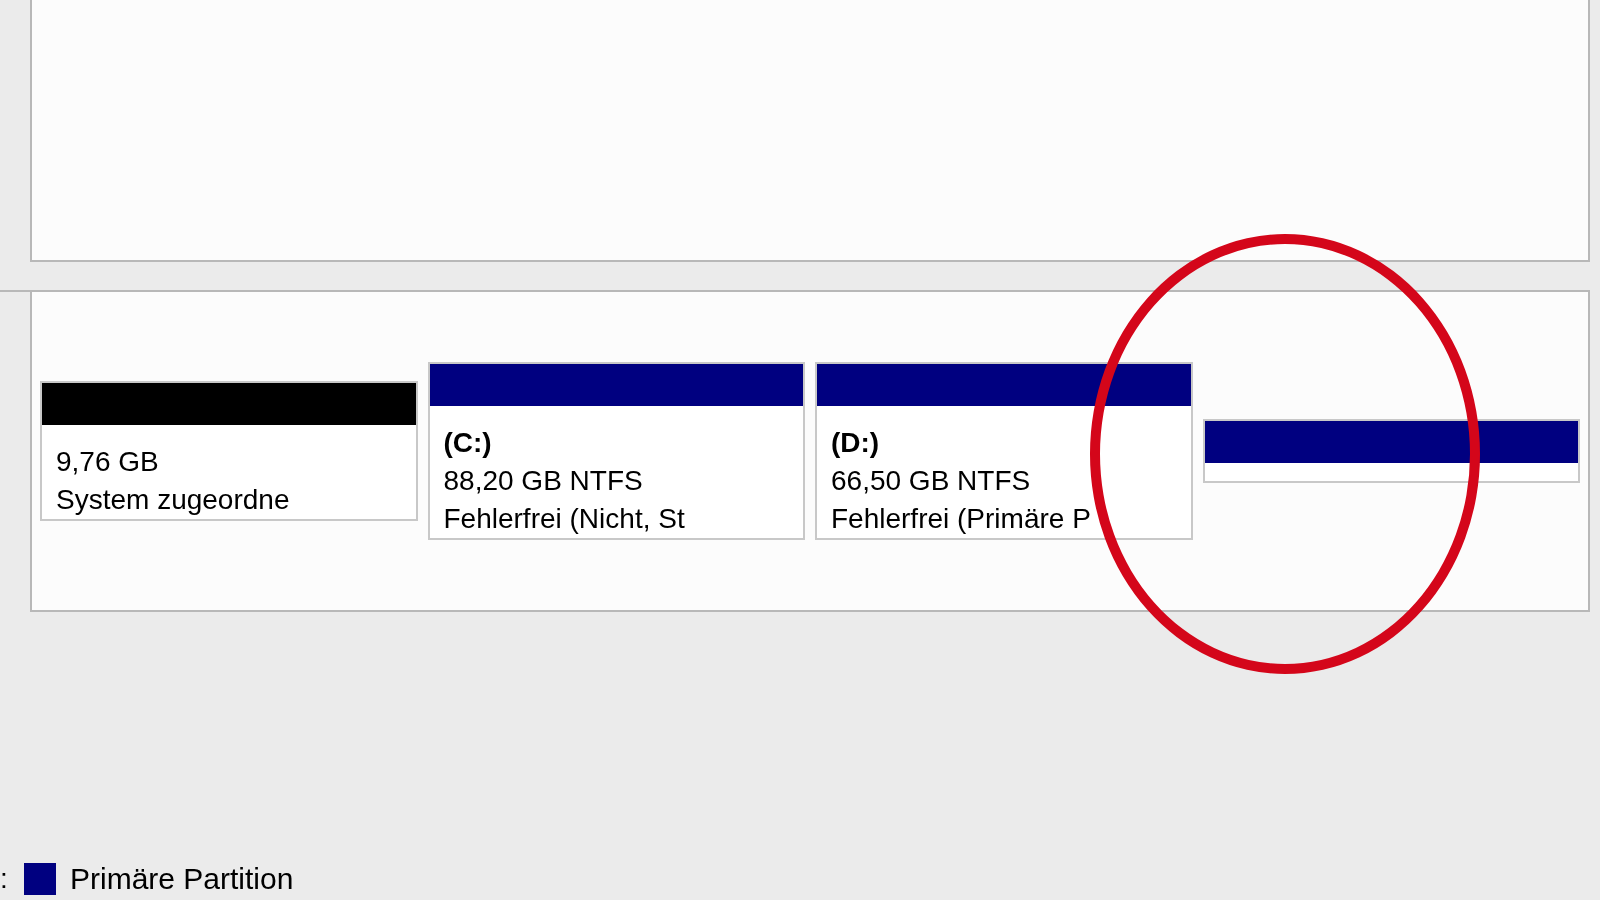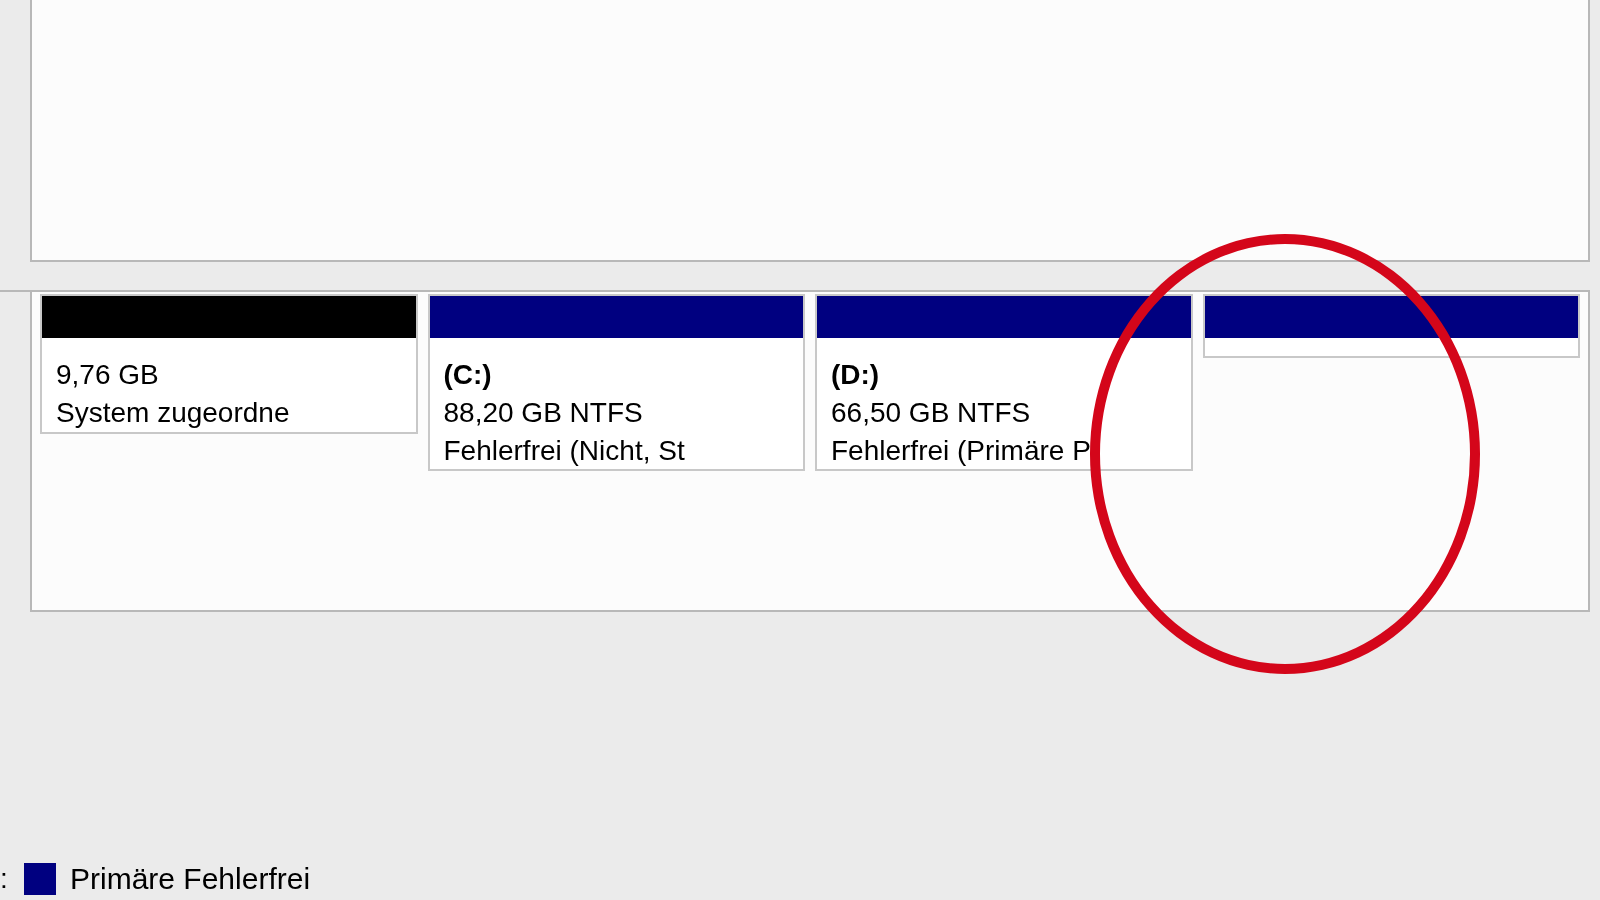--- a/index.html
+++ b/index.html
@@ -47,21 +47,21 @@
     right: 10px;
     height: 322px;
     background: #fcfcfc;
     border-left: 2px solid #b8b8b8;
     border-right: 2px solid #b8b8b8;
     border-top: 2px solid #b8b8b8;
     border-bottom: 2px solid #b8b8b8;
     box-sizing: border-box;
     display: flex;
     flex-direction: row;
-    align-items: flex-start;
+    align-items: center;
     padding: 2px 8px;
     gap: 10px;
   }
 
   .partition {
     flex: 1 1 0;
     display: flex;
     flex-direction: column;
     border: 2px solid #c8c8c8;
     background: #fff;
@@ -165,16 +165,16 @@
     <div class="header"></div>
     <div class="body">
     </div>
   </div>
 
 </div>
 
 <div class="legend">
   <span class="lead">:</span>
   <span class="swatch"></span>
-  <span class="text">Primäre Fehlerfrei</span>
+  <span class="text">Primäre Partition</span>
 </div>
 
 <div class="annotation-circle" style="left: 1090px; top: 234px; width: 390px; height: 440px; border-color: rgb(212, 6, 26);"></div>
 
 </body></html>

